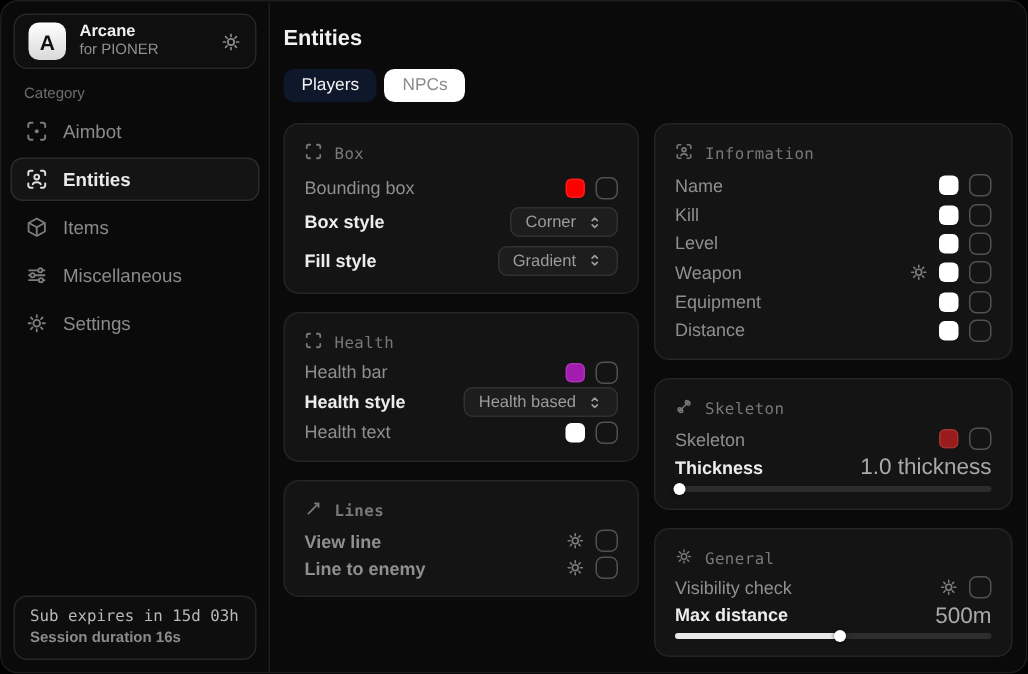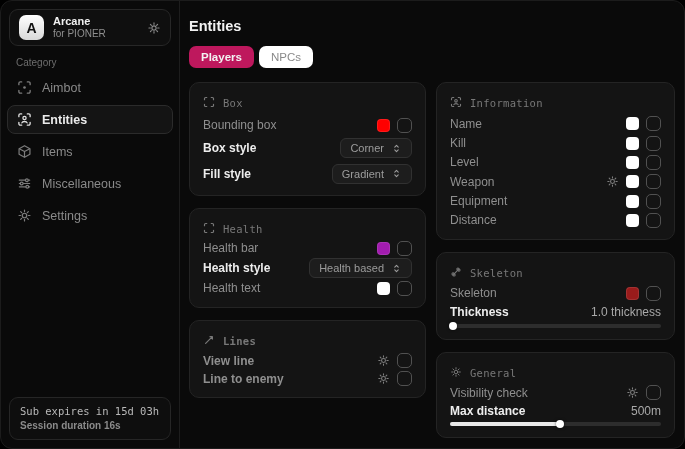--- a/index.html
+++ b/index.html
@@ -43,21 +43,21 @@
   .session-line { font-size:10px; color:#8b8b8b; font-weight:600; margin-top:3px; }
 
   
   .main { position:absolute; left:179px; top:0; right:0; bottom:0; }
   .page-title { position:absolute; left:9px; top:17px; color:#f2f2f2;
                 font-size:14.5px; font-weight:bold; }
   .tabs { position:absolute; left:9px; top:45px; display:flex; gap:5px; }
   .tab { font-family:"Liberation Sans", sans-serif; font-size:11.5px;
          border:none; border-radius:7px; padding:5px 12px; cursor:pointer;
          background:#ffffff; color:#8a8a8a; }
-  .tab.active { background:#be185d; color:#f2f2f2; font-weight:700; }
+  .tab.active { background:#0f172a; color:#f2f2f2; font-weight:400; }
 
   .cols { position:absolute; left:9px; right:9px; top:81px; display:flex; gap:10px; }
   .col { display:flex; flex-direction:column; gap:12px; }
   .col-left  { width:237px; }
   .col-right { flex:1; }
 
   .panel { background:#141414; border:1px solid #242424; border-radius:10px;
            padding:11px 13px; display:flex; flex-direction:column;
            justify-content:space-between; }
   .panel-box { height:114px; }
@@ -80,21 +80,21 @@
             box-shadow:inset 0 0 0 1px rgba(255,255,255,.10); cursor:pointer; }
   .checkbox { width:15px; height:15px; border:1.5px solid #515151; border-radius:5px;
               display:inline-block; cursor:pointer; }
   .gear-btn { color:#7f7f7f; display:inline-flex; cursor:pointer; }
 
   .dropdown { display:inline-flex; align-items:center; gap:7px; background:#1d1d1d;
               border:1px solid #313131; border-radius:6px; padding:3px 9px;
               font-size:11px; color:#9c9c9c; cursor:pointer; }
   .dropdown .icon { color:#9c9c9c; }
 
-  .slider-val { font-size:12px; color:#a9a9a9; }
+  .slider-val { font-size:15px; color:#a9a9a9; }
   .slider { position:relative; height:4px; background:#2d2d2d; border-radius:2px;
             margin-top:1px; cursor:pointer; }
   .slider-fill { position:absolute; left:0; top:0; bottom:0; background:#e9e9e9;
                  border-radius:2px; }
   .slider-thumb { position:absolute; top:50%; width:8px; height:8px; background:#fff;
                   border-radius:50%; transform:translate(-50%,-50%);
                   box-shadow:0 0 3px rgba(0,0,0,.6); }
 </style>
 </head>
 <body>

